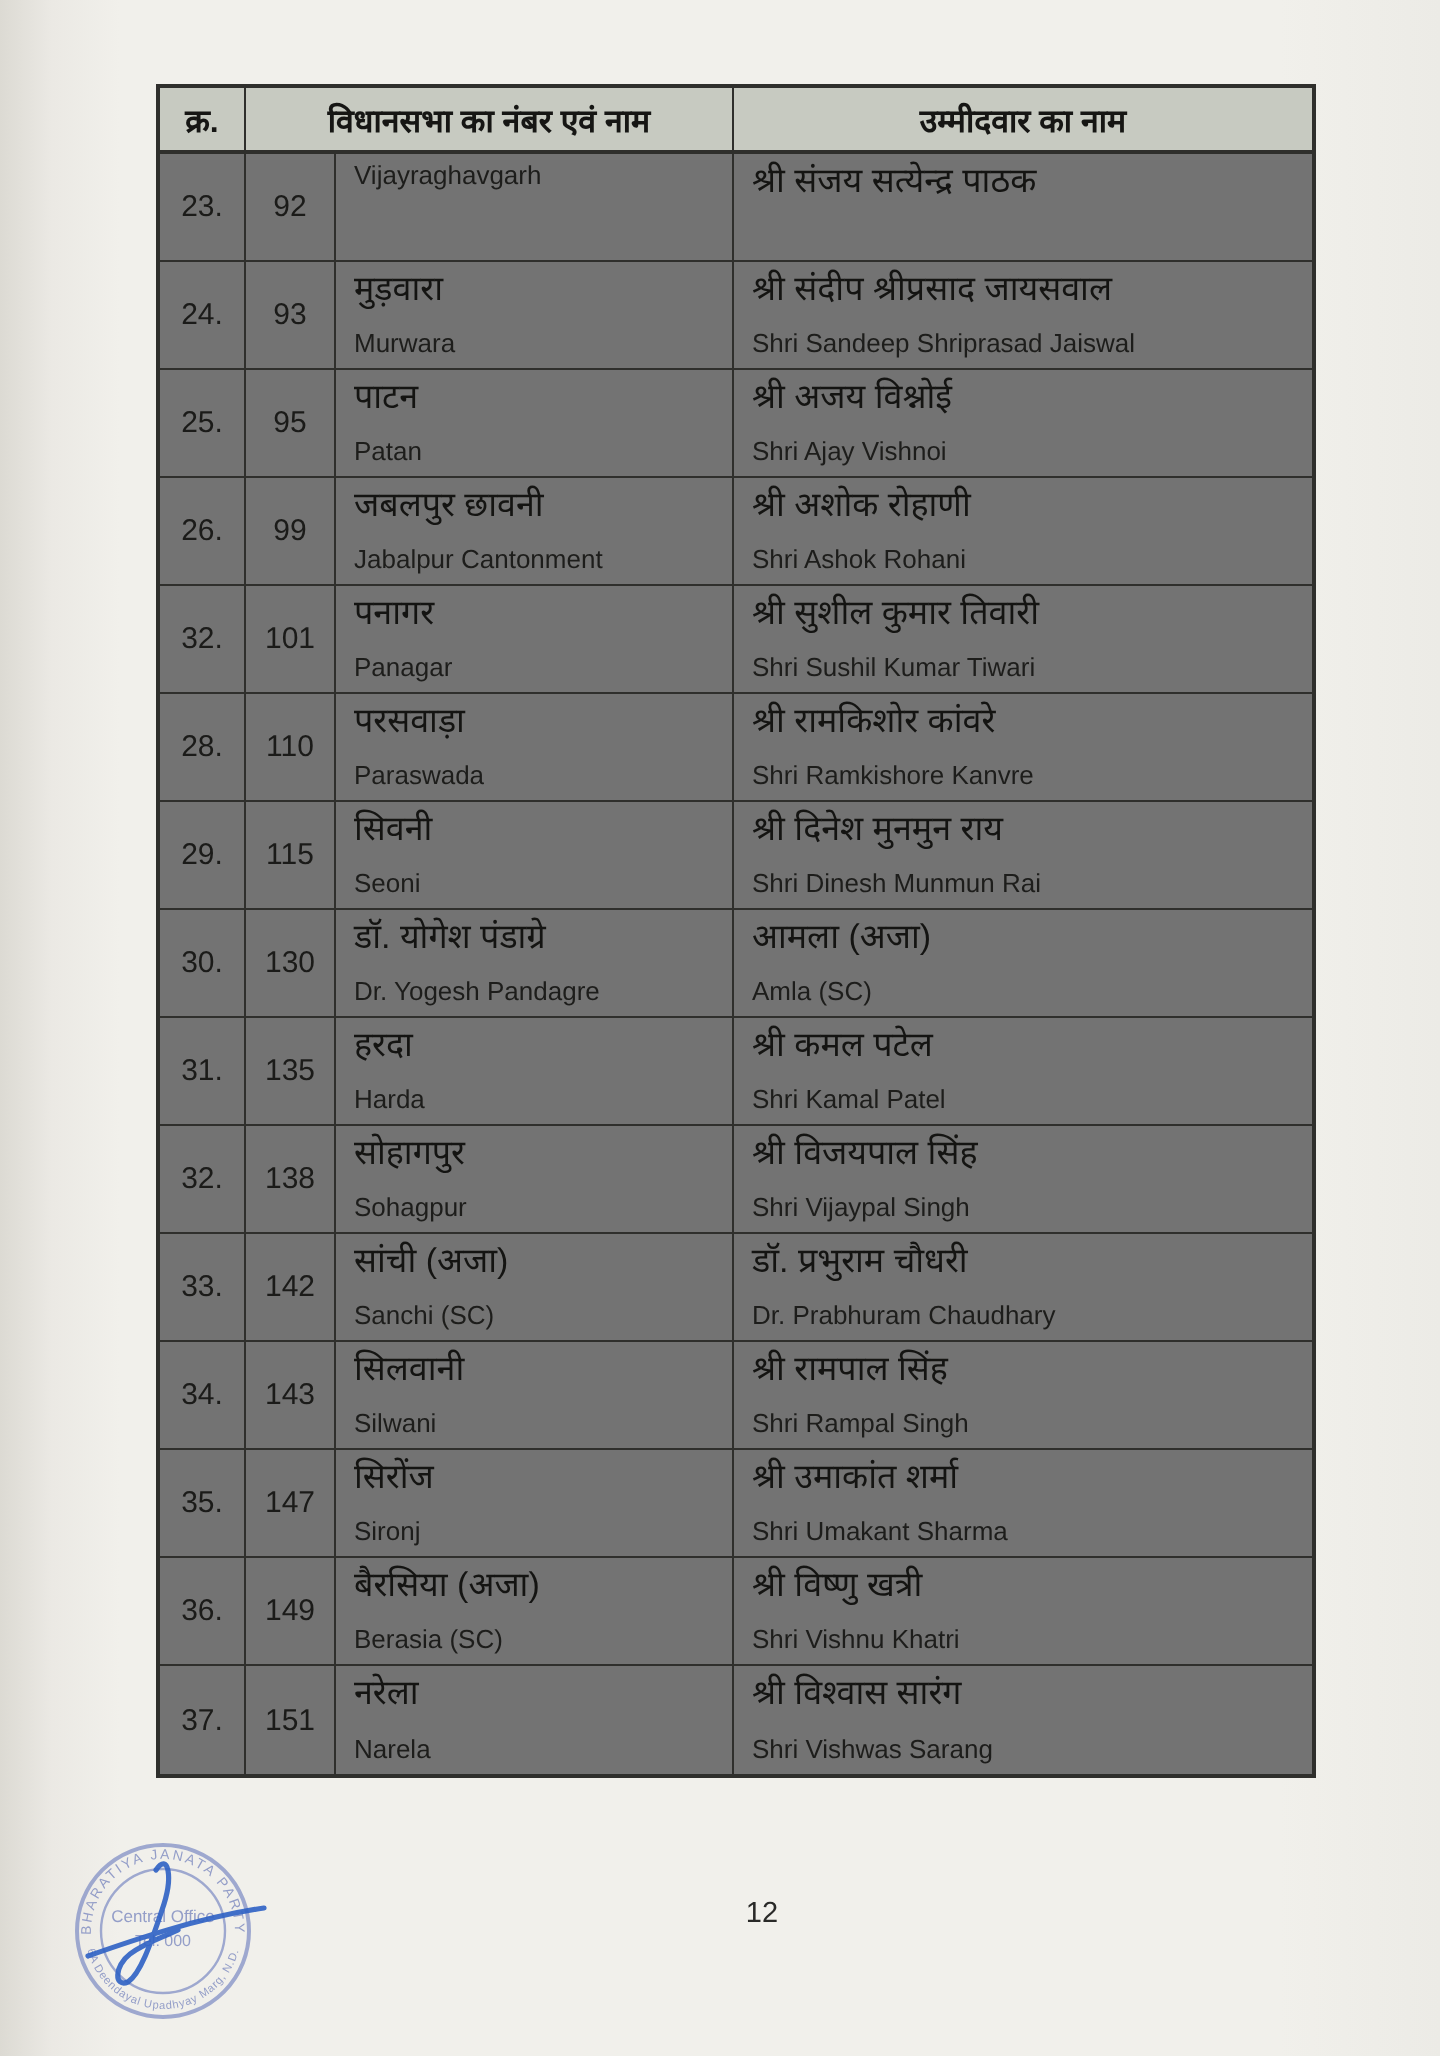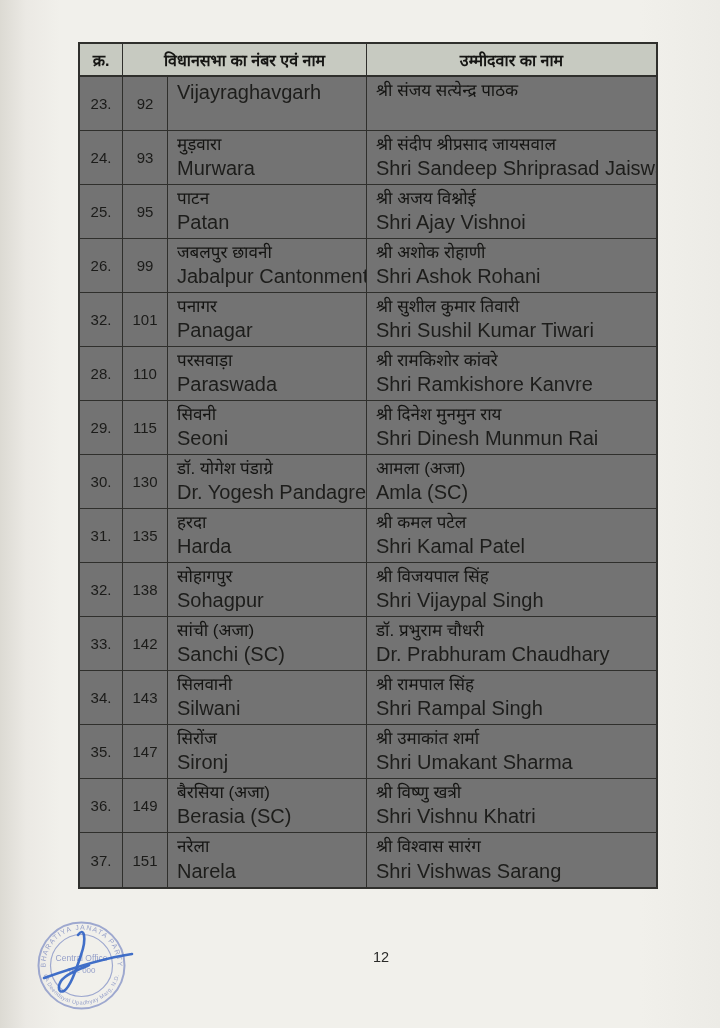--- a/index.html
+++ b/index.html
@@ -40,21 +40,21 @@
     overflow:hidden;
   }
   .cell:last-child{border-right:none;}
   .cell.center{display:flex;align-items:center;justify-content:center;
     font-size:15px;color:#1b1b19;}
   .cell.txt{
     display:flex;flex-direction:column;justify-content:space-between;
     padding:4px 4px 5px 9px;
   }
   .hi{font-size:17px;color:#141412;line-height:1.15;white-space:nowrap;}
-  .en{font-size:20px;color:#1d1d1b;line-height:1.1;white-space:nowrap;}
+  .en{font-size:13px;color:#1d1d1b;line-height:1.1;white-space:nowrap;}
   
   .pagenum{
     position:absolute;left:366px;top:902px;width:30px;text-align:center;
     font-size:14.5px;font-weight:normal;color:#2a2a28;margin-top:47px;
   }
   .stamp{position:absolute;left:26px;top:910px;width:170px;height:114px;}
 </style>
 </head>
 <body>
 

